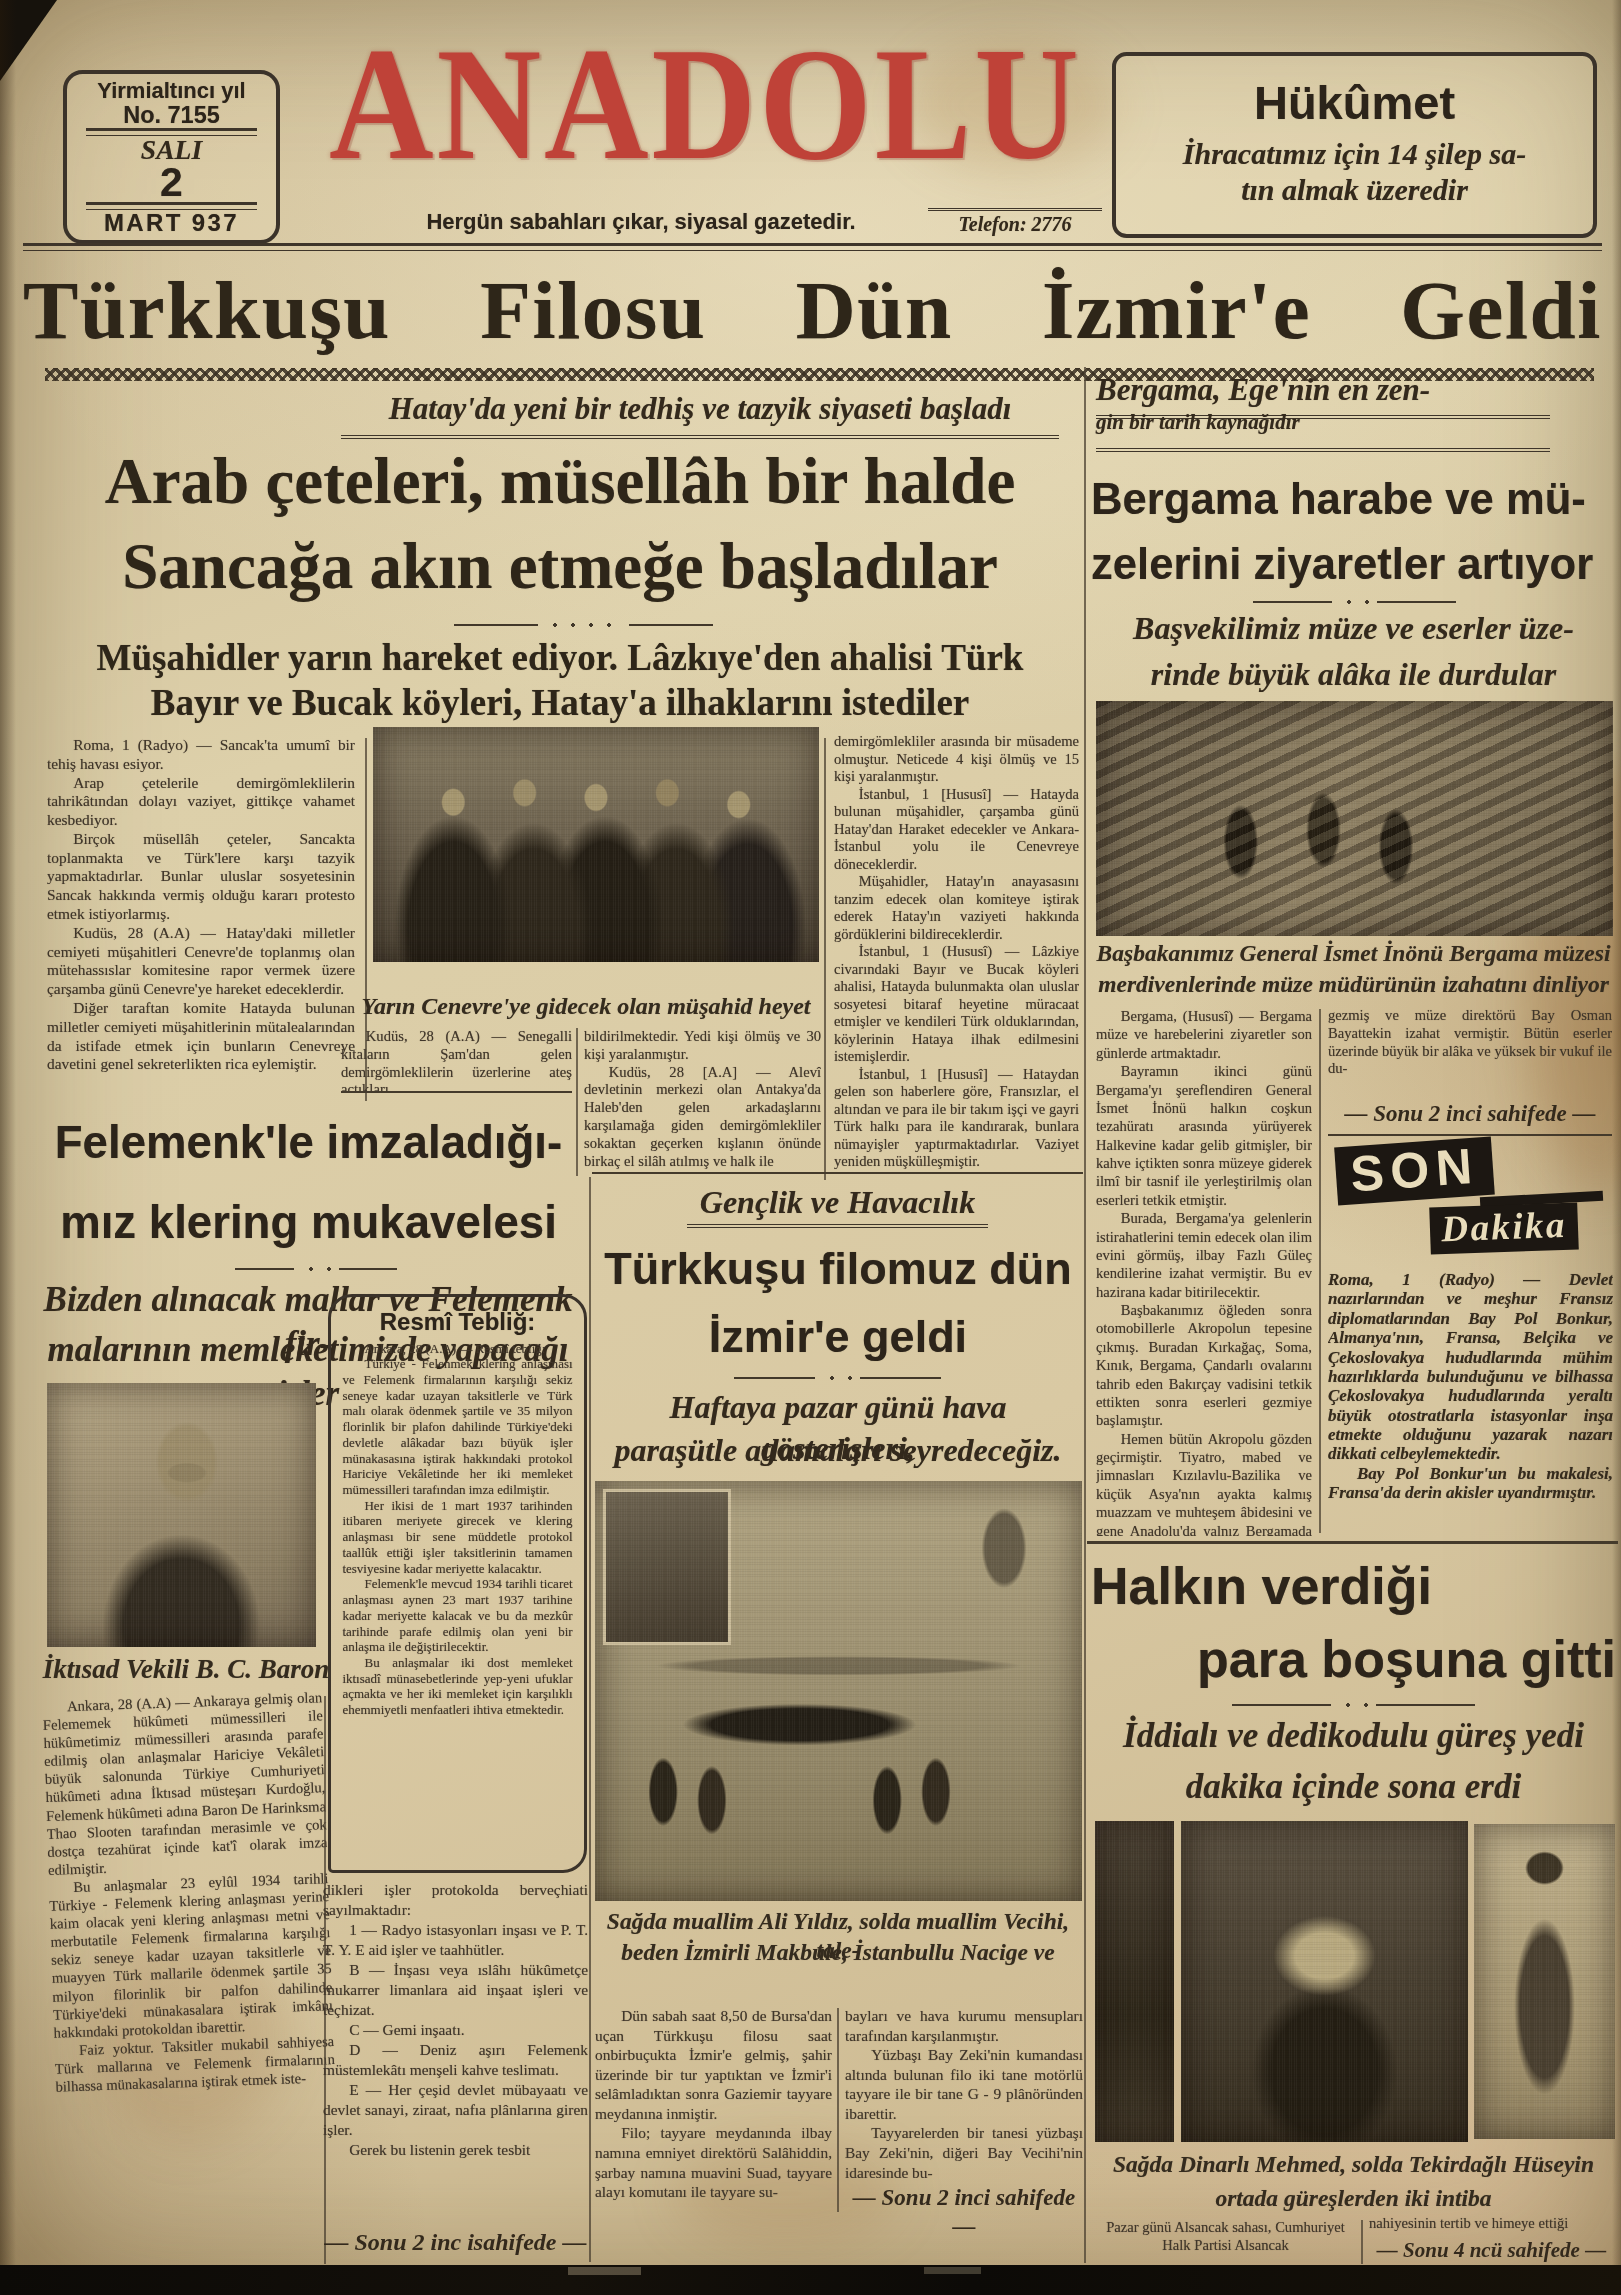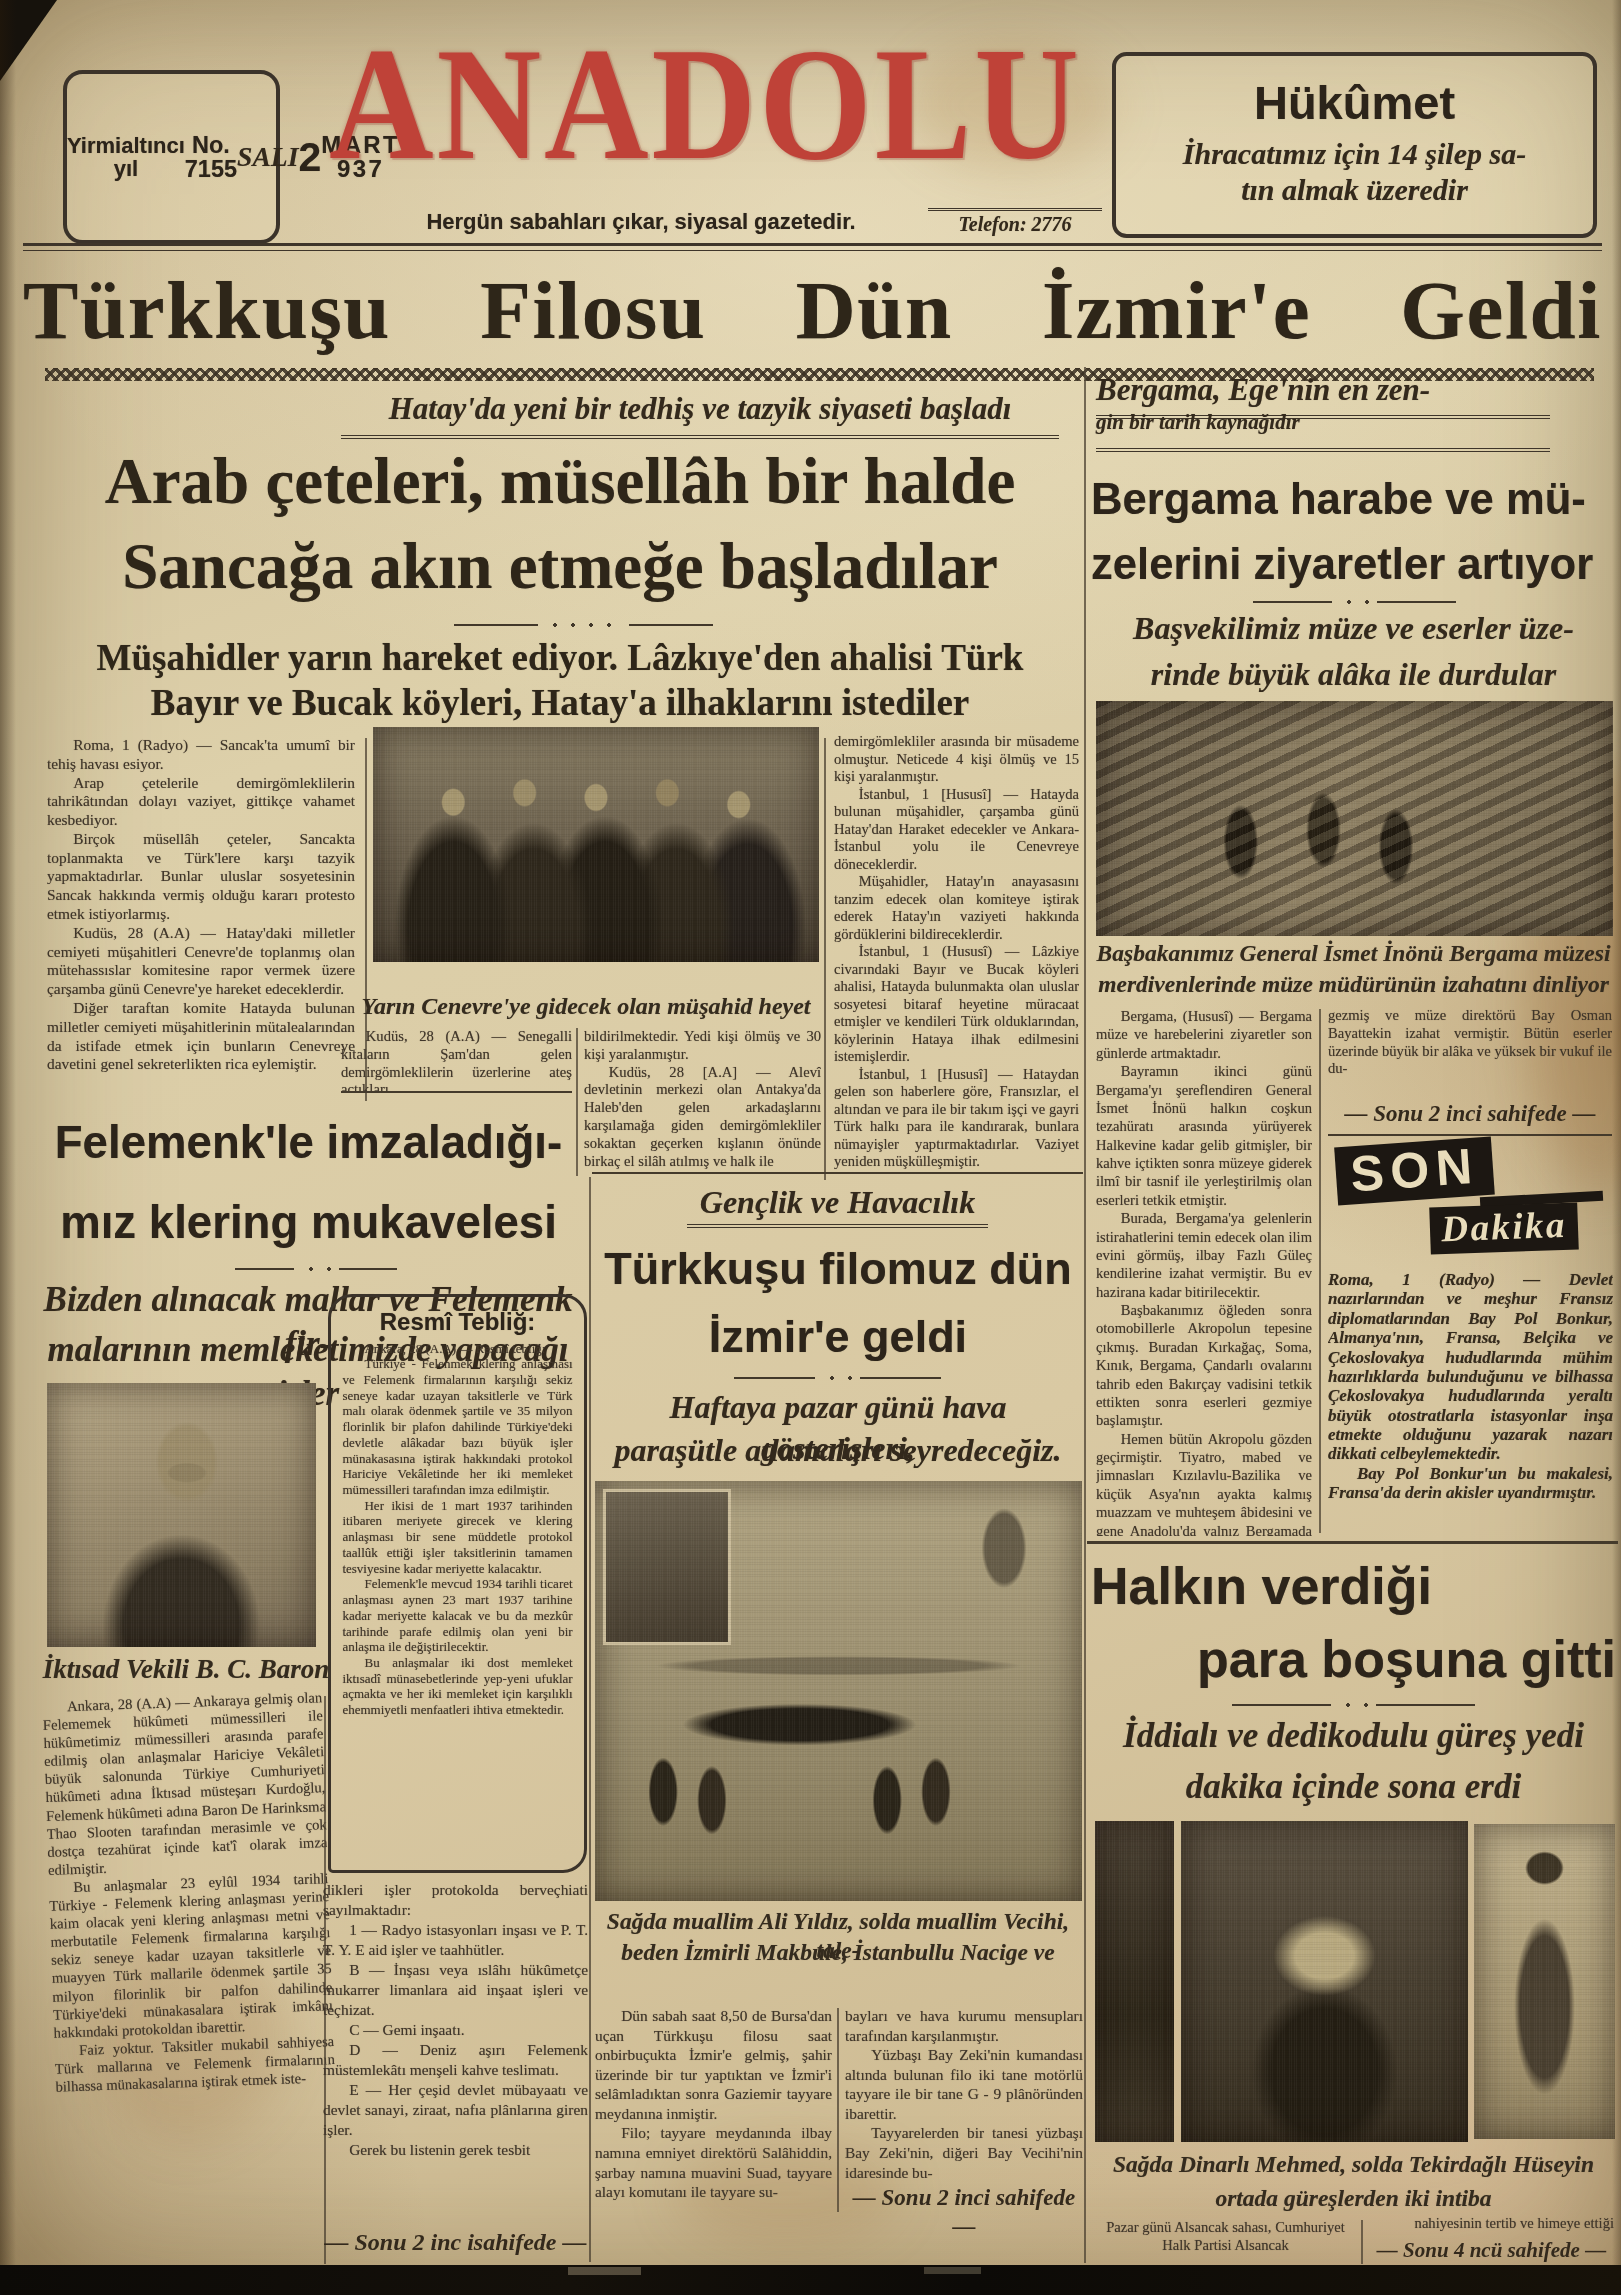--- a/index.html
+++ b/index.html
@@ -74,21 +74,21 @@
   .ph5a { background:linear-gradient(180deg,#4b4133,#2e2719 60%,#3d3425); }
   .ph5b { background:
       radial-gradient(73px 57px at 50% 42%, #b8a97f 40%, transparent 70%),
       radial-gradient(97px 114px at 50% 78%, #241e13 55%, transparent 75%),
       linear-gradient(180deg,#5a5040,#352d1f); }
   .ph5c { background:
       radial-gradient(27.6px 24px at 50% 14%, #3f3626 60%, transparent 70%),
       radial-gradient(42px 122px at 50% 58%, #4a4030 58%, transparent 72%),
       linear-gradient(180deg,#c0b18c,#a4946f 70%,#8d7e5d); }
   .stain { border-radius:50%; filter:blur(23px); }
-  .issue-inner { display:flex; flex-direction:row; align-items:center; justify-content:space-evenly; height:100%; padding:4.9px 0; box-sizing:border-box; }
+  .issue-inner { display:flex; flex-direction:column; align-items:center; justify-content:space-evenly; height:100%; padding:4.9px 0; box-sizing:border-box; }
   .son-box { background:#1c1712; color:#e8dcbb; position:absolute; }
   #anadolu-title { font-size:161px; line-height:162px; font-weight:bold; color:#bf4238; letter-spacing:3.2px;
       transform:scaleX(.9); transform-origin:center; text-align:center;
       text-shadow:0 0 4.9px rgba(160,60,45,.4), 2.4px 2.4px 0 rgba(120,35,25,.18); }
   #banner-headline { font-size:83px; line-height:104px; letter-spacing:1.6px; word-spacing:19.5px;
       text-align:justify; text-align-last:justify; }
 </style>
 </head>
 <body>
 
@@ -281,21 +281,21 @@
   <div class="a ital" style="left:1091px;top:1764px;width:525px;height:50px;font-size:35px;line-height:45px;">dakika içinde sona erdi</div>
   <div class="a photo ph5a" style="left:1095px;top:1821px;width:79px;height:321px;"></div>
   <div class="a photo ph5b" style="left:1181px;top:1821px;width:287px;height:321px;"></div>
   <div class="a photo ph5c" style="left:1474px;top:1824px;width:141px;height:315px;"></div>
   <div class="a caption" style="left:1091px;top:2150px;width:525px;height:32px;font-size:23.5px;line-height:29px;">Sağda Dinarlı Mehmed, solda Tekirdağlı Hüseyin</div>
   <div class="a caption" style="left:1091px;top:2184px;width:525px;height:32px;font-size:23.5px;line-height:29px;">ortada güreşlerden iki intiba</div>
   <div class="a bcol flush" style="left:1095px;top:2218px;width:261px;height:47px;font-size:14.6px;line-height:1.25;text-align:center;">
       <p>Pazar günü Alsancak sahası, Cumhuriyet Halk Partisi Alsancak</p>
     </div>
   <div class="a vrule" style="left:1361px;top:2220px;width:1.6px;height:44px;"></div>
-  <div class="a bcol flush" style="left:1369px;top:2215px;width:245px;height:24px;font-size:14.6px;line-height:1.2;text-align:right;">
+  <div class="a bcol flush" style="left:1369px;top:2215px;width:245px;height:24px;font-size:14.6px;line-height:1.2;text-align:left;">
       <p style="text-indent:0;">nahiyesinin tertib ve himeye ettiği</p>
     </div>
   <div class="a cont" style="left:1369px;top:2238px;width:245px;height:26px;font-size:21px;line-height:24px;">— Sonu 4 ncü sahifede —</div>
 
   <div class="a" style="left:0;top:2265px;width:1622px;height:30px;background:linear-gradient(90deg,#0c0a07 0%,#14100a 35%,#0c0a07 60%,#171209 100%);"></div>
   <div class="a" style="left:568px;top:2267px;width:73px;height:8px;background:rgba(205,190,155,.35);"></div>
   <div class="a" style="left:924px;top:2267px;width:57px;height:6.5px;background:rgba(205,190,155,.28);"></div>
 
 </div>
 

